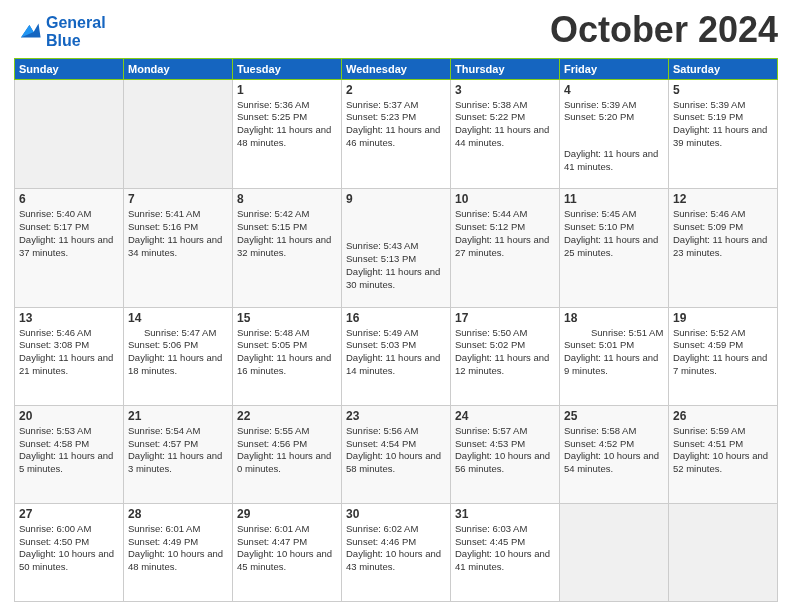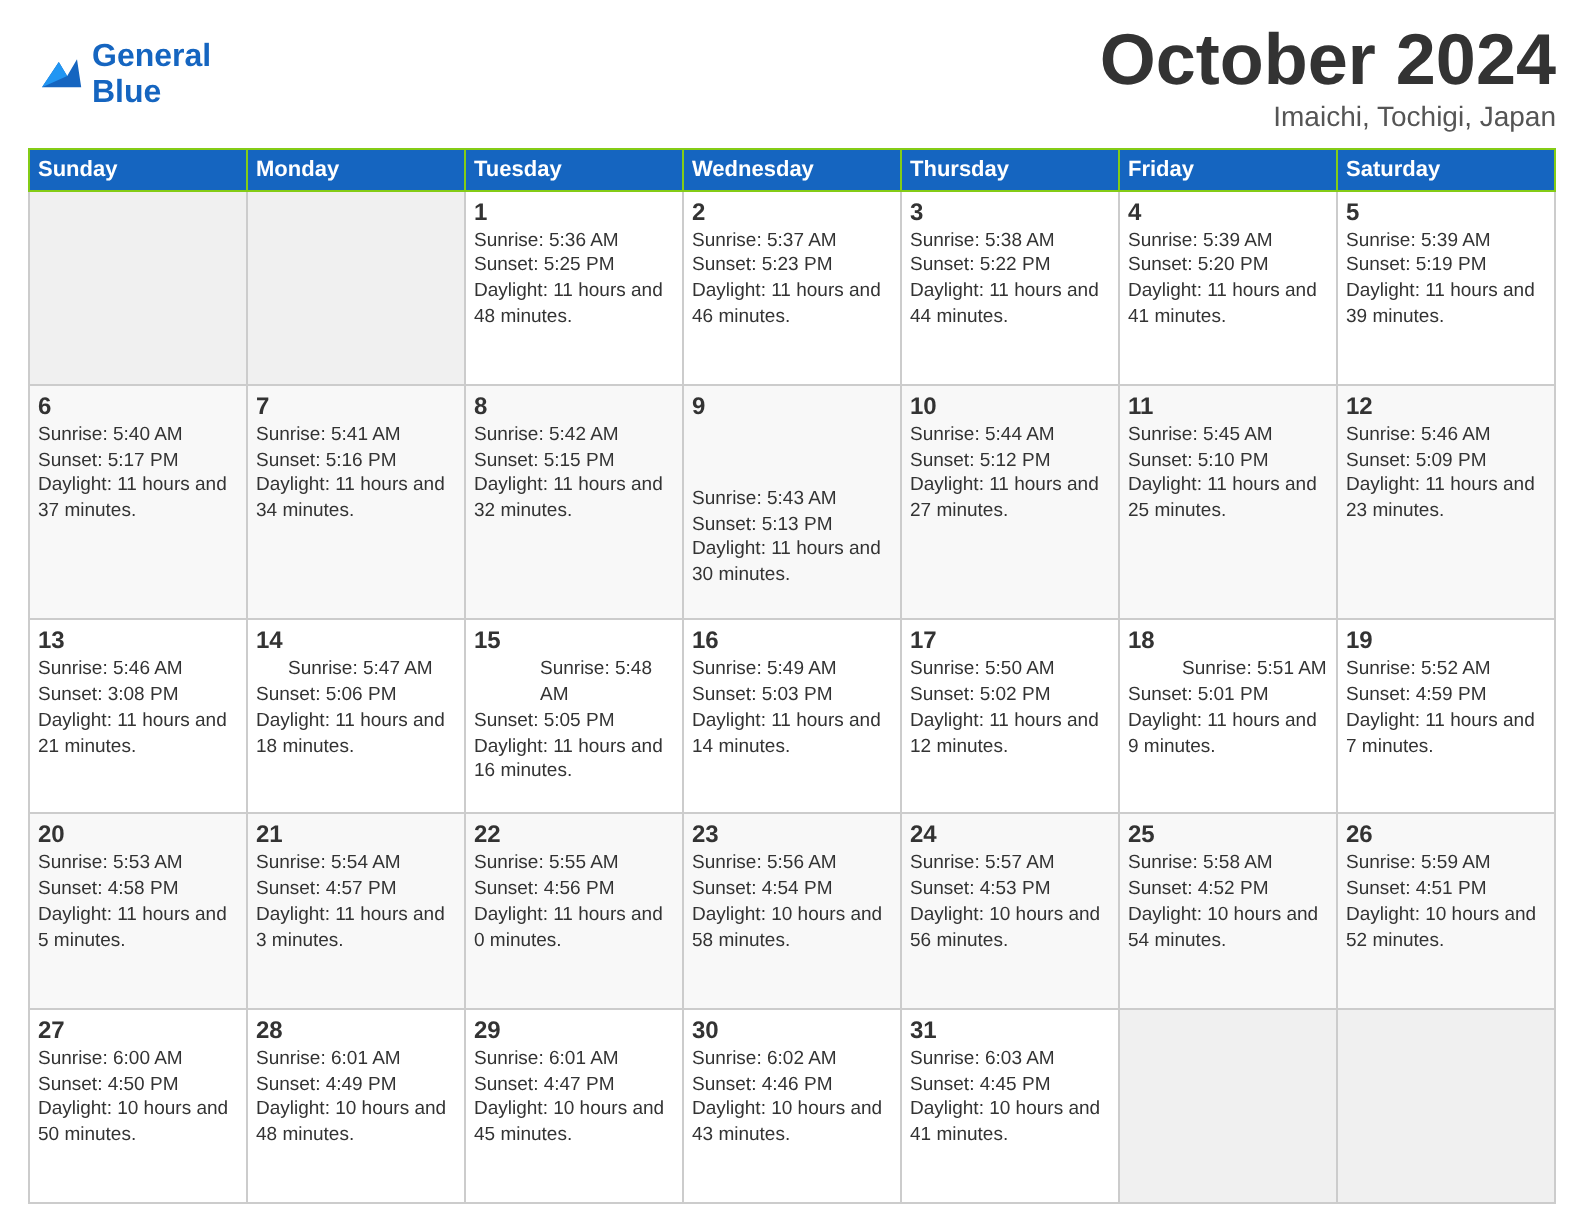--- a/index.html
+++ b/index.html
@@ -13,21 +13,21 @@
     .page {
       width: 792px;
       height: 612px;
       padding: 10px 14px 10px 14px;
       display: flex;
       flex-direction: column;
     }
     .header {
       display: flex;
       justify-content: space-between;
-      align-items: center;
+      align-items: flex-end;
       margin-bottom: 8px;
     }
     .logo {
       display: flex;
       align-items: center;
       gap: 4px;
     }
     .logo-bird {
       width: 28px;
       height: 28px;
@@ -92,21 +92,20 @@
         <polygon points="10,28 22,10 28,20 35,8 38,28" fill="#1565c0"></polygon>
         <polygon points="10,28 22,10 28,20" fill="#2196f3"></polygon>
       </svg>
       <div>
         <div style="font-size:16px;font-weight:bold;color:#1565c0;line-height:1.1">General</div>
         <div style="font-size:16px;font-weight:bold;color:#1565c0;line-height:1.1">Blue</div>
       </div>
     </div>
     <div class="title-block">
       <div class="month-title">October 2024</div>
-      <div class="location">Imaichi, Tochigi, Japan</div>
     </div>
   </div>
 
   <table class="calendar">
     <thead>
       <tr>
       <th>Sunday</th>
           <th>Monday</th>
           <th>Tuesday</th>
           <th>Wednesday</th>
@@ -134,21 +133,21 @@
           <td>
             <span class="day-num">3</span>
             <div style="line-height: 1.35;">Sunrise: 5:38 AM</div>
             <div style="line-height: 1.35;">Sunset: 5:22 PM</div>
             <div style="line-height: 1.35;">Daylight: 11 hours and 44 minutes.</div>
           </td>
           <td>
             <span class="day-num">4</span>
             <div style="line-height: 1.35;">Sunrise: 5:39 AM</div>
             <div style="line-height: 1.35;">Sunset: 5:20 PM</div>
-            <div style="line-height: 1.35;">Daylight: 11 hours and 41 minutes.</div>
+            <div style="line-height: 1.35; margin-top: 24px;">Daylight: 11 hours and 41 minutes.</div>
           </td>
           <td>
             <span class="day-num">5</span>
             <div style="line-height: 1.35;">Sunrise: 5:39 AM</div>
             <div style="line-height: 1.35;">Sunset: 5:19 PM</div>
             <div style="line-height: 1.35;">Daylight: 11 hours and 39 minutes.</div>
           </td>
         </tr>
         <tr>
           <td>
@@ -202,21 +201,21 @@
             <div style="line-height: 1.35;">Daylight: 11 hours and 21 minutes.</div>
           </td>
           <td>
             <span class="day-num">14</span>
             <div style="line-height: 1.35; margin-left: 16px;">Sunrise: 5:47 AM</div>
             <div style="line-height: 1.35;">Sunset: 5:06 PM</div>
             <div style="line-height: 1.35;">Daylight: 11 hours and 18 minutes.</div>
           </td>
           <td>
             <span class="day-num">15</span>
-            <div style="line-height: 1.35; margin-left: 33px;">Sunrise: 5:48 AM</div>
+            <div style="line-height: 1.35;">Sunrise: 5:48 AM</div>
             <div style="line-height: 1.35;">Sunset: 5:05 PM</div>
             <div style="line-height: 1.35;">Daylight: 11 hours and 16 minutes.</div>
           </td>
           <td>
             <span class="day-num">16</span>
             <div style="line-height: 1.35;">Sunrise: 5:49 AM</div>
             <div style="line-height: 1.35;">Sunset: 5:03 PM</div>
             <div style="line-height: 1.35;">Daylight: 11 hours and 14 minutes.</div>
           </td>
           <td>

